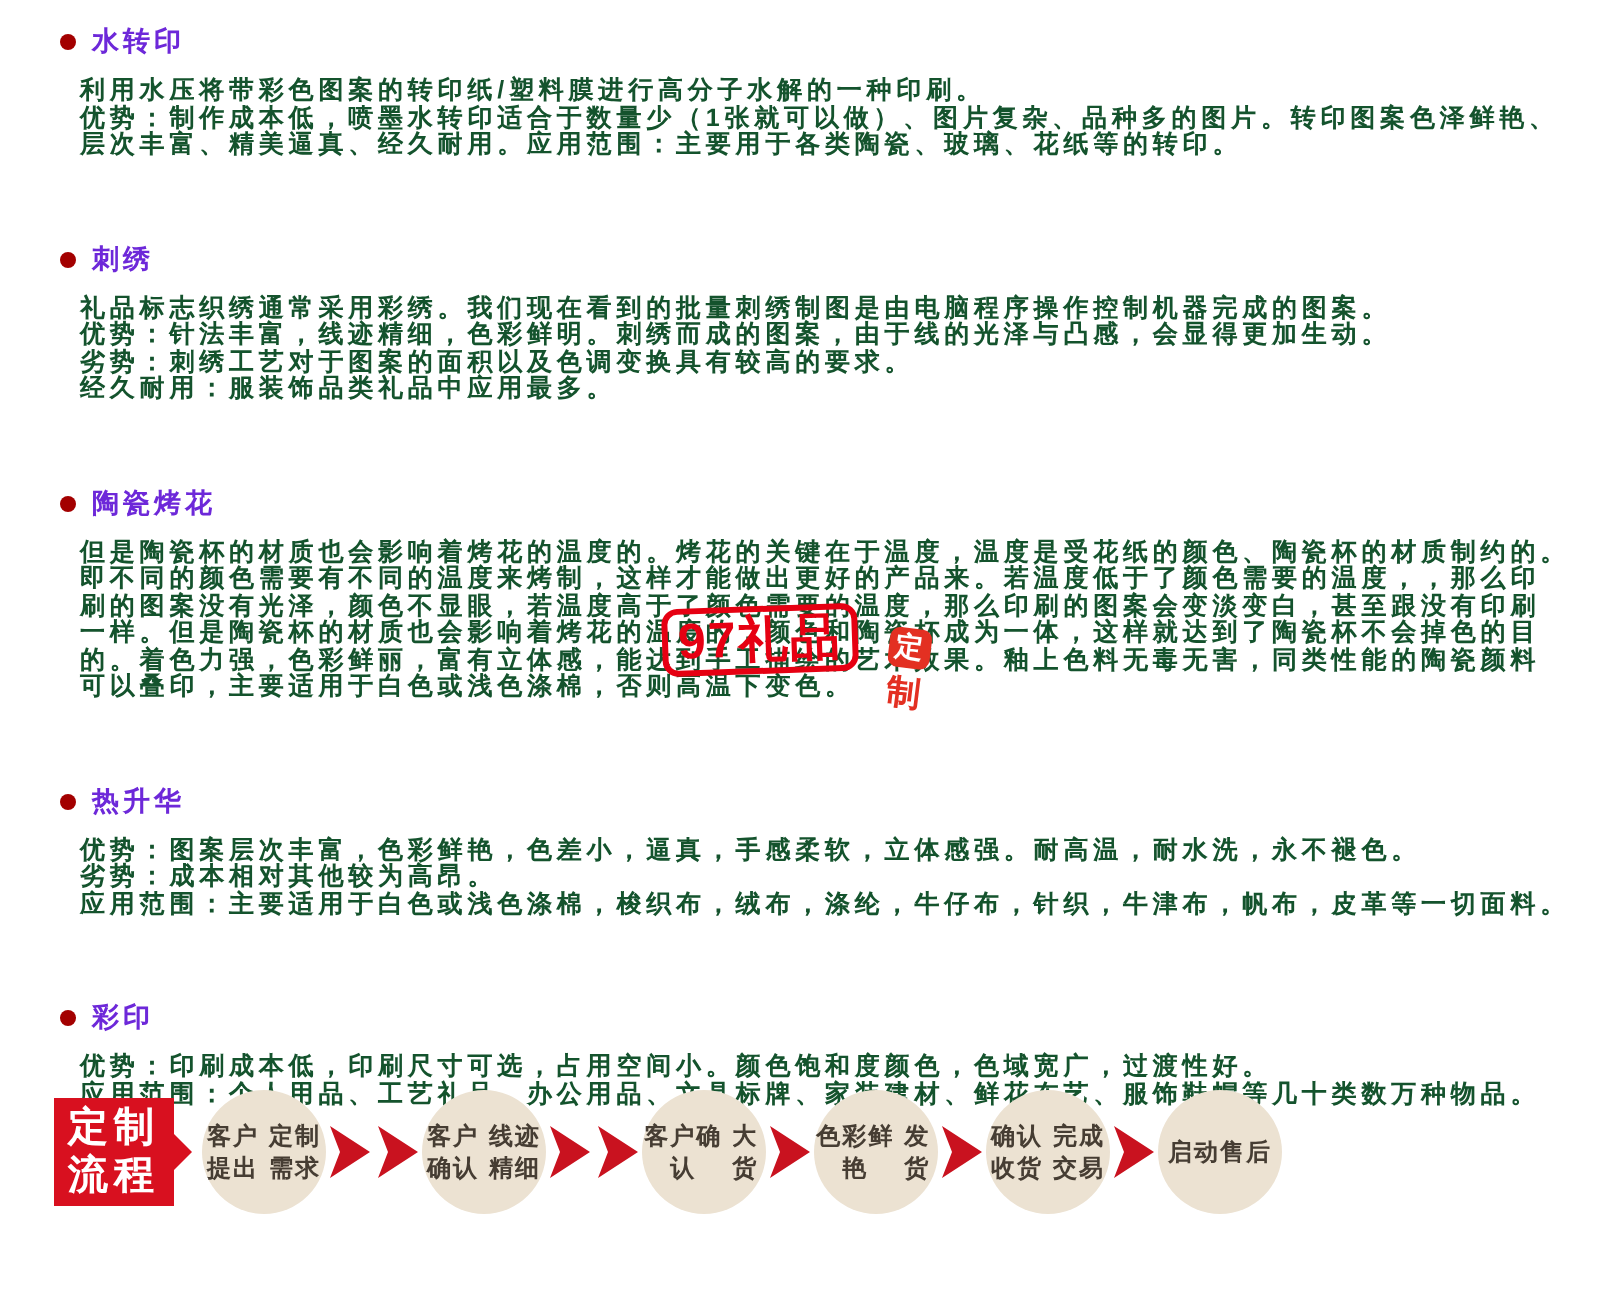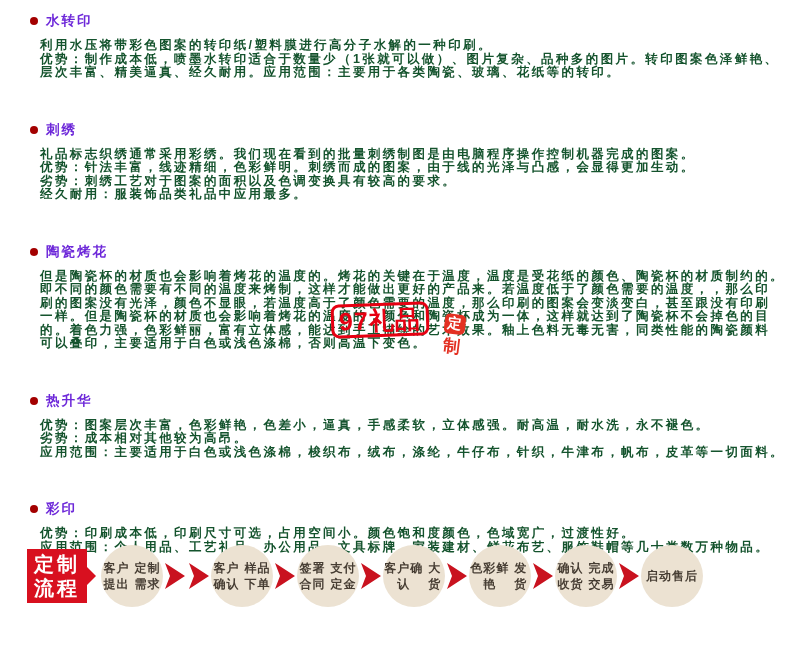--- a/index.html
+++ b/index.html
@@ -145,29 +145,25 @@
     <span>定制需求</span>
   </div>
   <svg class="flow-arrow" width="20" height="26" viewBox="0 0 20 26">
       <polygon points="0,0 20,13 0,26 5,13" fill="#c9121f"></polygon>
     </svg>
   <svg class="flow-arrow" width="20" height="26" viewBox="0 0 20 26">
       <polygon points="0,0 20,13 0,26 5,13" fill="#c9121f"></polygon>
     </svg>
   <div class="flow-step">
     <span>客户确认</span>
-    <span>样品下单</span>
+    <span>线迹精细</span>
   </div>
   <svg class="flow-arrow" width="20" height="26" viewBox="0 0 20 26">
       <polygon points="0,0 20,13 0,26 5,13" fill="#c9121f"></polygon>
     </svg>
-  <div class="flow-step">
-    <span>签署合同</span>
-    <span>支付定金</span>
-  </div>
   <svg class="flow-arrow" width="20" height="26" viewBox="0 0 20 26">
       <polygon points="0,0 20,13 0,26 5,13" fill="#c9121f"></polygon>
     </svg>
   <div class="flow-step">
     <span>客户确认</span>
     <span>大货</span>
   </div>
   <svg class="flow-arrow" width="20" height="26" viewBox="0 0 20 26">
       <polygon points="0,0 20,13 0,26 5,13" fill="#c9121f"></polygon>
     </svg>

